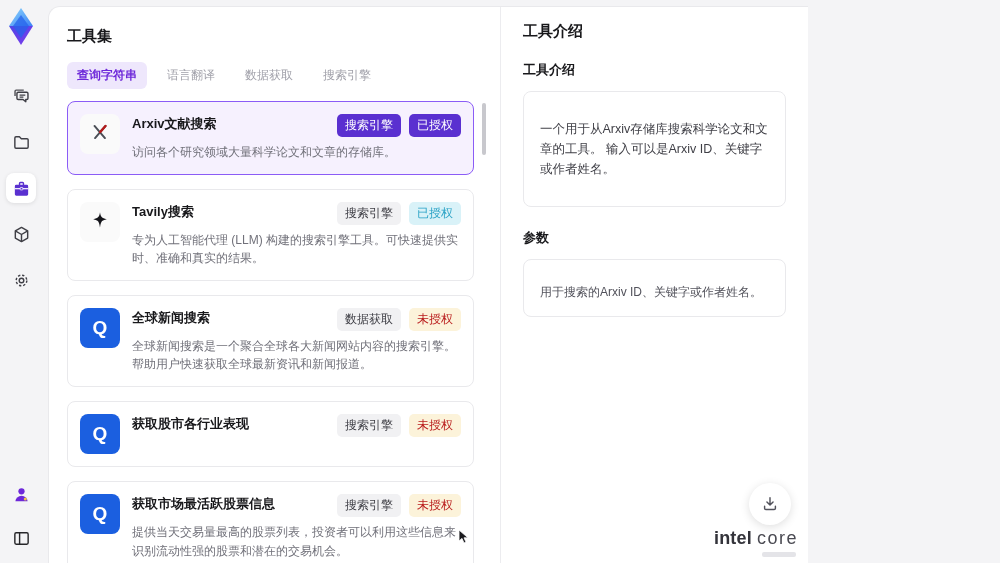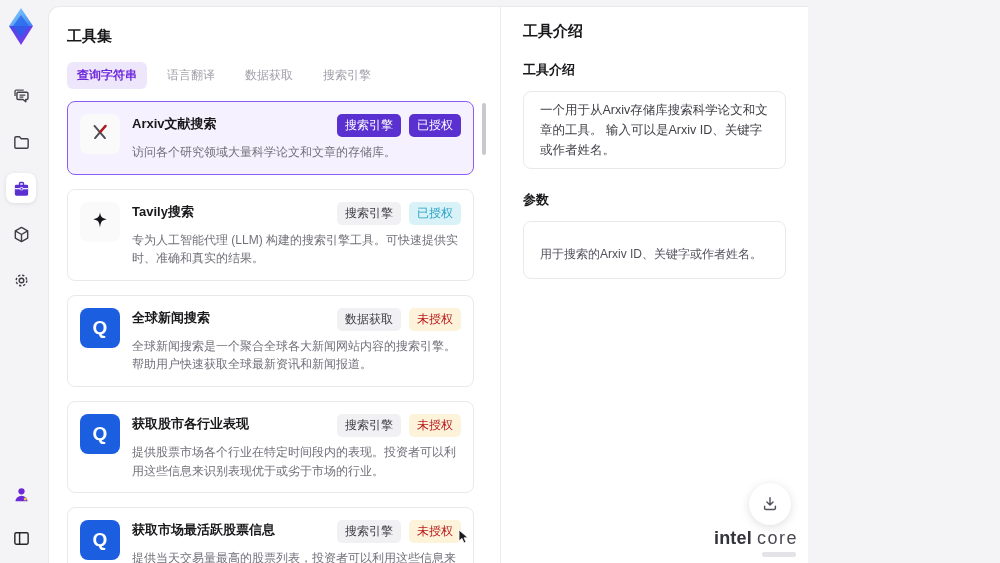--- a/index.html
+++ b/index.html
@@ -47,21 +47,21 @@
   .tool-desc { font-size:12px; color:#71717a; line-height:1.55; margin-top:6px; }
 
   .scrollbar-track { position:absolute; right:0; top:0; bottom:0; width:5px; }
   .scrollbar-thumb { position:absolute; top:2px; right:0; width:4px; height:52px; border-radius:2px; background:#c8c8cd; }
   .cursor { position:absolute; right:16px; bottom:18px; width:12px; height:16px; }
 
   
   .right-panel { flex:1; padding:15px 22px; position:relative; }
   .rp-title { font-size:15px; font-weight:bold; margin-bottom:20px; }
   .section-heading { font-size:13px; font-weight:bold; margin-bottom:12px; }
-  .info-box { border:1px solid #e9e9ec; border-radius:8px; padding:8px 16px; font-size:12.5px; color:#3f3f46; line-height:1.6; margin-bottom:22px; background:#fff; }
+  .info-box { border:1px solid #e9e9ec; border-radius:8px; padding:27px 16px; font-size:12.5px; color:#3f3f46; line-height:1.6; margin-bottom:22px; background:#fff; }
   .param-box { border:1px solid #e9e9ec; border-radius:8px; padding:14px 16px; background:#fff; }
   .param-head { display:flex; align-items:baseline; gap:7px; }
   .param-name { font-size:13px; font-weight:bold; color:#18181b; }
   .param-type { font-size:11px; color:#a1a1aa; }
   .param-required { font-size:11px; color:#f0486c; }
   .param-desc { font-size:12px; color:#52525b; margin-top:9px; line-height:1.55; }
 
   
   .download-fab { position:absolute; right:17px; bottom:38px; width:42px; height:42px; border-radius:50%;
     background:#fff; box-shadow:0 2px 10px rgba(0,0,0,.13); display:flex; align-items:center; justify-content:center; cursor:pointer; }
@@ -215,21 +215,20 @@
                   <span class="icon-glyph"><span class="q-letter">Q</span></span>
                 </div>
     <div class="tool-body">
       <div class="tool-toprow">
         <span class="tool-name">获取股市各行业表现</span>
         <span class="tool-tags">
           <span class="tag tag-cat">搜索引擎</span>
           <span class="tag tag-auth tag-auth-no">未授权</span>
         </span>
       </div>
-      <div class="tool-desc">提供股票市场各个行业在特定时间段内的表现。投资者可以利用这些信息来识别表现优于或劣于市场的行业。</div>
     </div>
   </div>
 
   <div class="tool-card">
     <div class="tool-icon icon-q">
                   <span class="icon-glyph"><span class="q-letter">Q</span></span>
                 </div>
     <div class="tool-body">
       <div class="tool-toprow">
         <span class="tool-name">获取市场最活跃股票信息</span>

